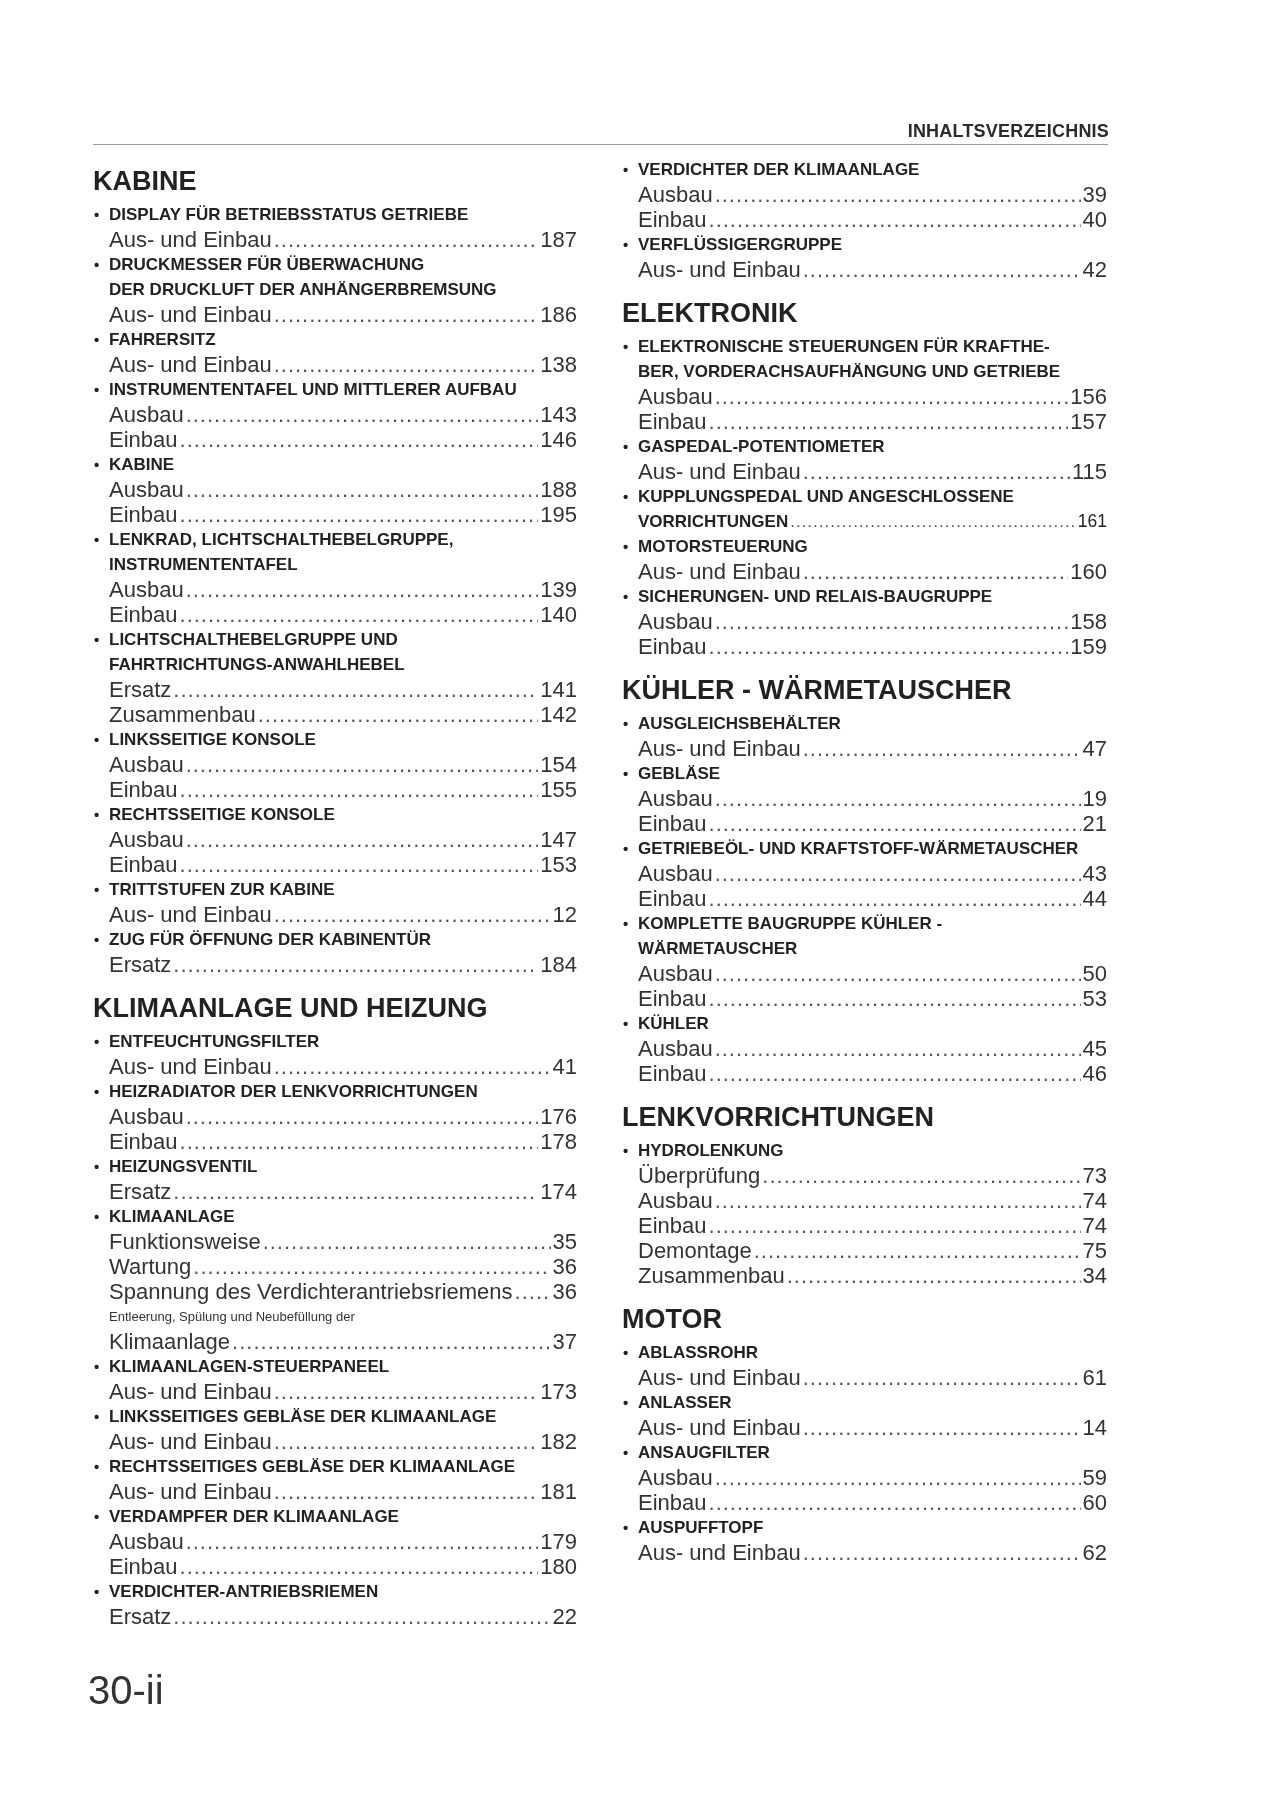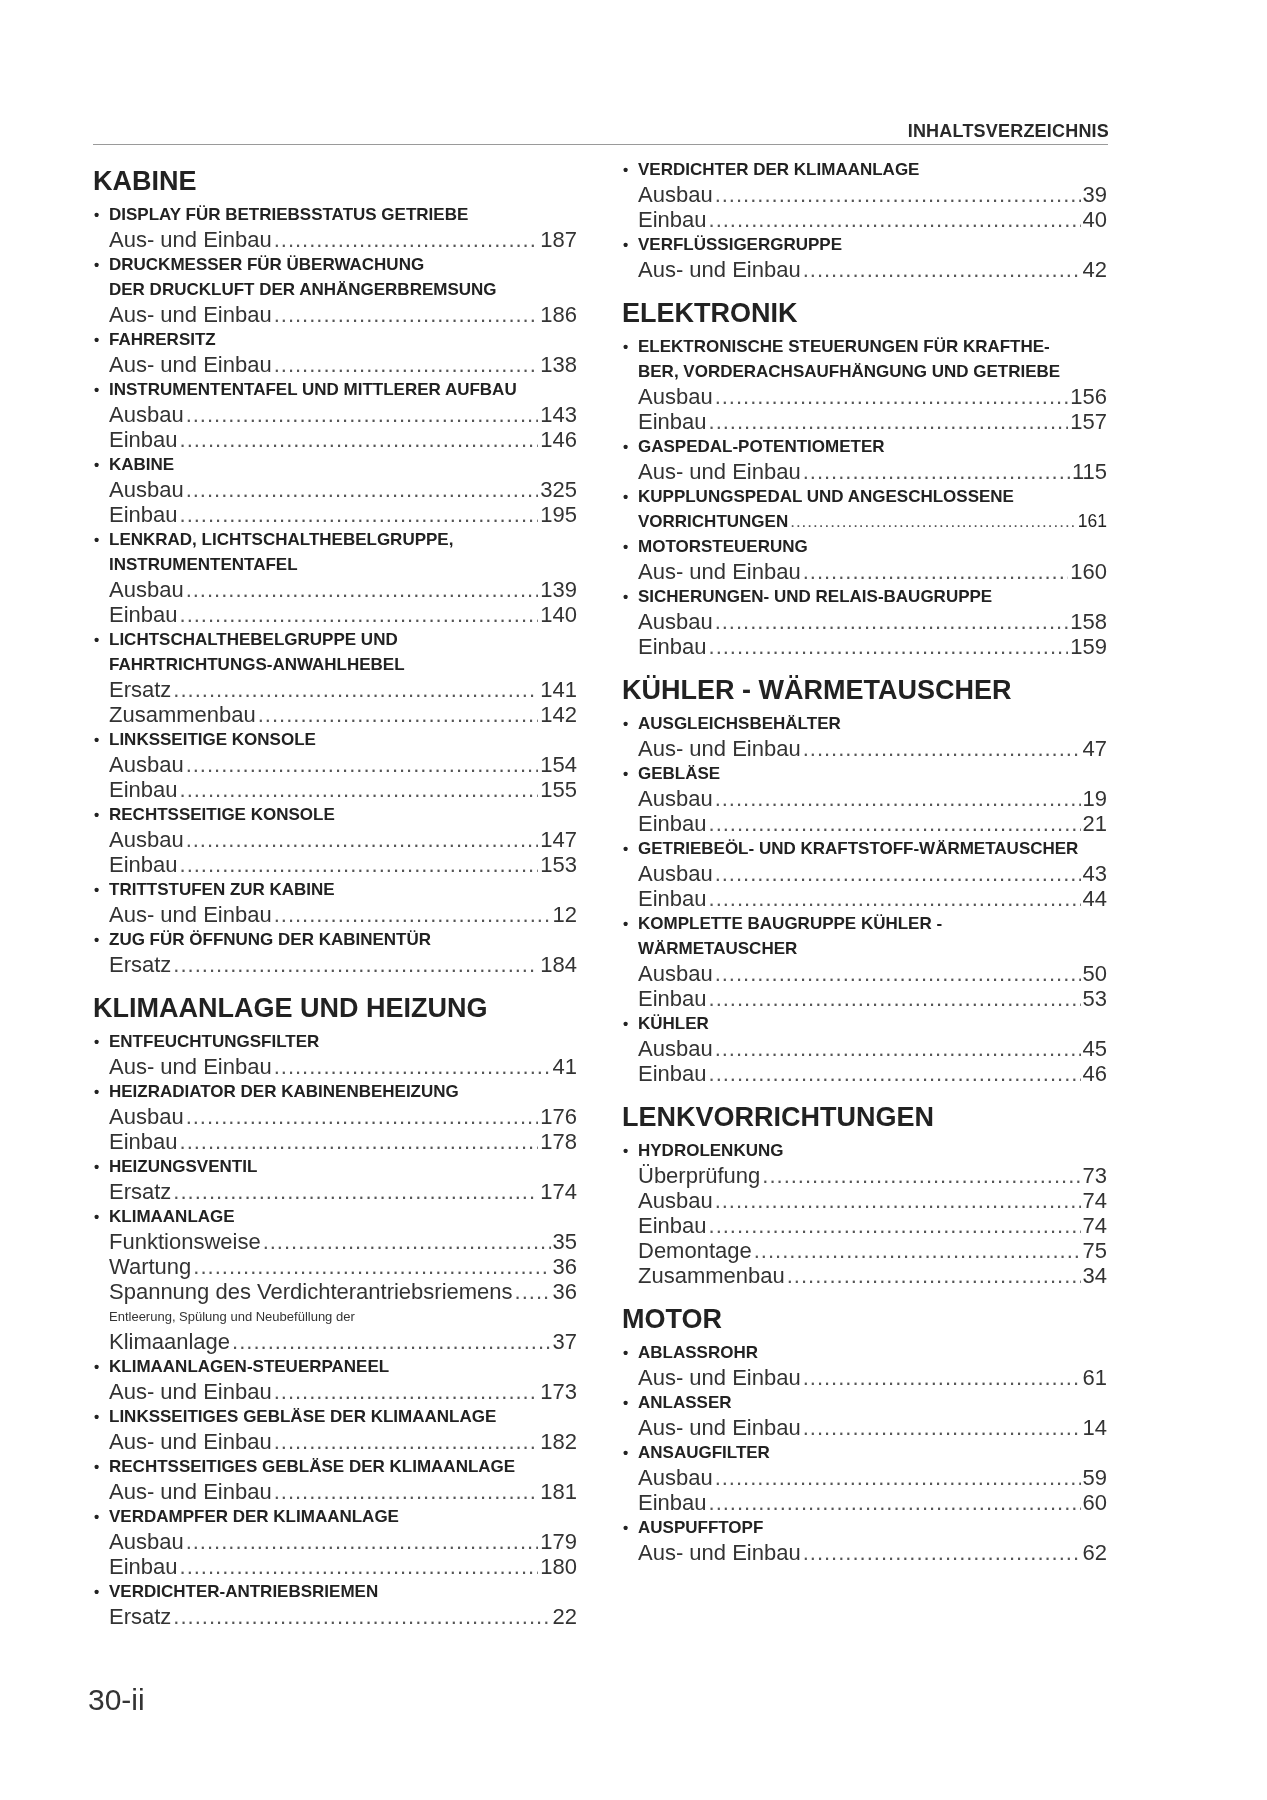--- a/index.html
+++ b/index.html
@@ -36,21 +36,21 @@
     flex: 1; overflow: hidden; white-space: nowrap; margin: 0 2px; color: #555; letter-spacing: 1px;
   }
   .entry .dots::after { content: "................................................................................................................................................................"; }
   .entry .page { white-space: nowrap; }
   .entry-wrap { font-size: 13px; line-height: 25px; padding-left: 16px; color: #333; }
   .topic-entry { display: flex; align-items: baseline; font-weight: bold; font-size: 17px; line-height: 25px; padding-left: 16px; color: #222; }
   .topic-entry .dots { flex: 1; overflow: hidden; white-space: nowrap; margin: 0 2px; color: #555; font-weight: normal; letter-spacing: 1px; }
   .topic-entry .dots::after { content: "................................................................................................................................................................"; }
   .topic-entry .page { font-weight: normal; font-size: 17.5px; }
   .footer-page {
-    position: absolute; left: 88px; top: 1668px; font-size: 30px; color: #333; margin-top: 15px;
+    position: absolute; left: 88px; top: 1668px; font-size: 40px; color: #333;
   }
 </style>
 <style>.topic.no-bullet::before{content:none;}</style></head>
 <body>
 
 <div class="header-title">INHALTSVERZEICHNIS</div>
 <div class="header-rule"></div>
 
 <div class="col col-left" id="col-left">
     <div class="section">
@@ -91,21 +91,21 @@
           <span class="label">Einbau</span>
           <span class="dots"></span>
           <span class="page">146</span>
         </div>
       </div>
       <div class="topic-group">
         <div class="topic">KABINE</div>
         <div class="entry">
           <span class="label">Ausbau</span>
           <span class="dots"></span>
-          <span class="page">325</span>
+          <span class="page">188</span>
         </div>
         <div class="entry">
           <span class="label">Einbau</span>
           <span class="dots"></span>
           <span class="page">195</span>
         </div>
       </div>
       <div class="topic-group">
         <div class="topic">LENKRAD, LICHTSCHALTHEBELGRUPPE,</div>
         <div class="topic no-bullet">INSTRUMENTENTAFEL</div>
@@ -181,21 +181,21 @@
       <div class="section-title">KLIMAANLAGE UND HEIZUNG</div>
       <div class="topic-group">
         <div class="topic">ENTFEUCHTUNGSFILTER</div>
         <div class="entry">
           <span class="label">Aus- und Einbau</span>
           <span class="dots"></span>
           <span class="page">41</span>
         </div>
       </div>
       <div class="topic-group">
-        <div class="topic">HEIZRADIATOR DER KABINENBEHEIZUNG</div>
+        <div class="topic">HEIZRADIATOR DER LENKVORRICHTUNGEN</div>
         <div class="entry">
           <span class="label">Ausbau</span>
           <span class="dots"></span>
           <span class="page">176</span>
         </div>
         <div class="entry">
           <span class="label">Einbau</span>
           <span class="dots"></span>
           <span class="page">178</span>
         </div>

